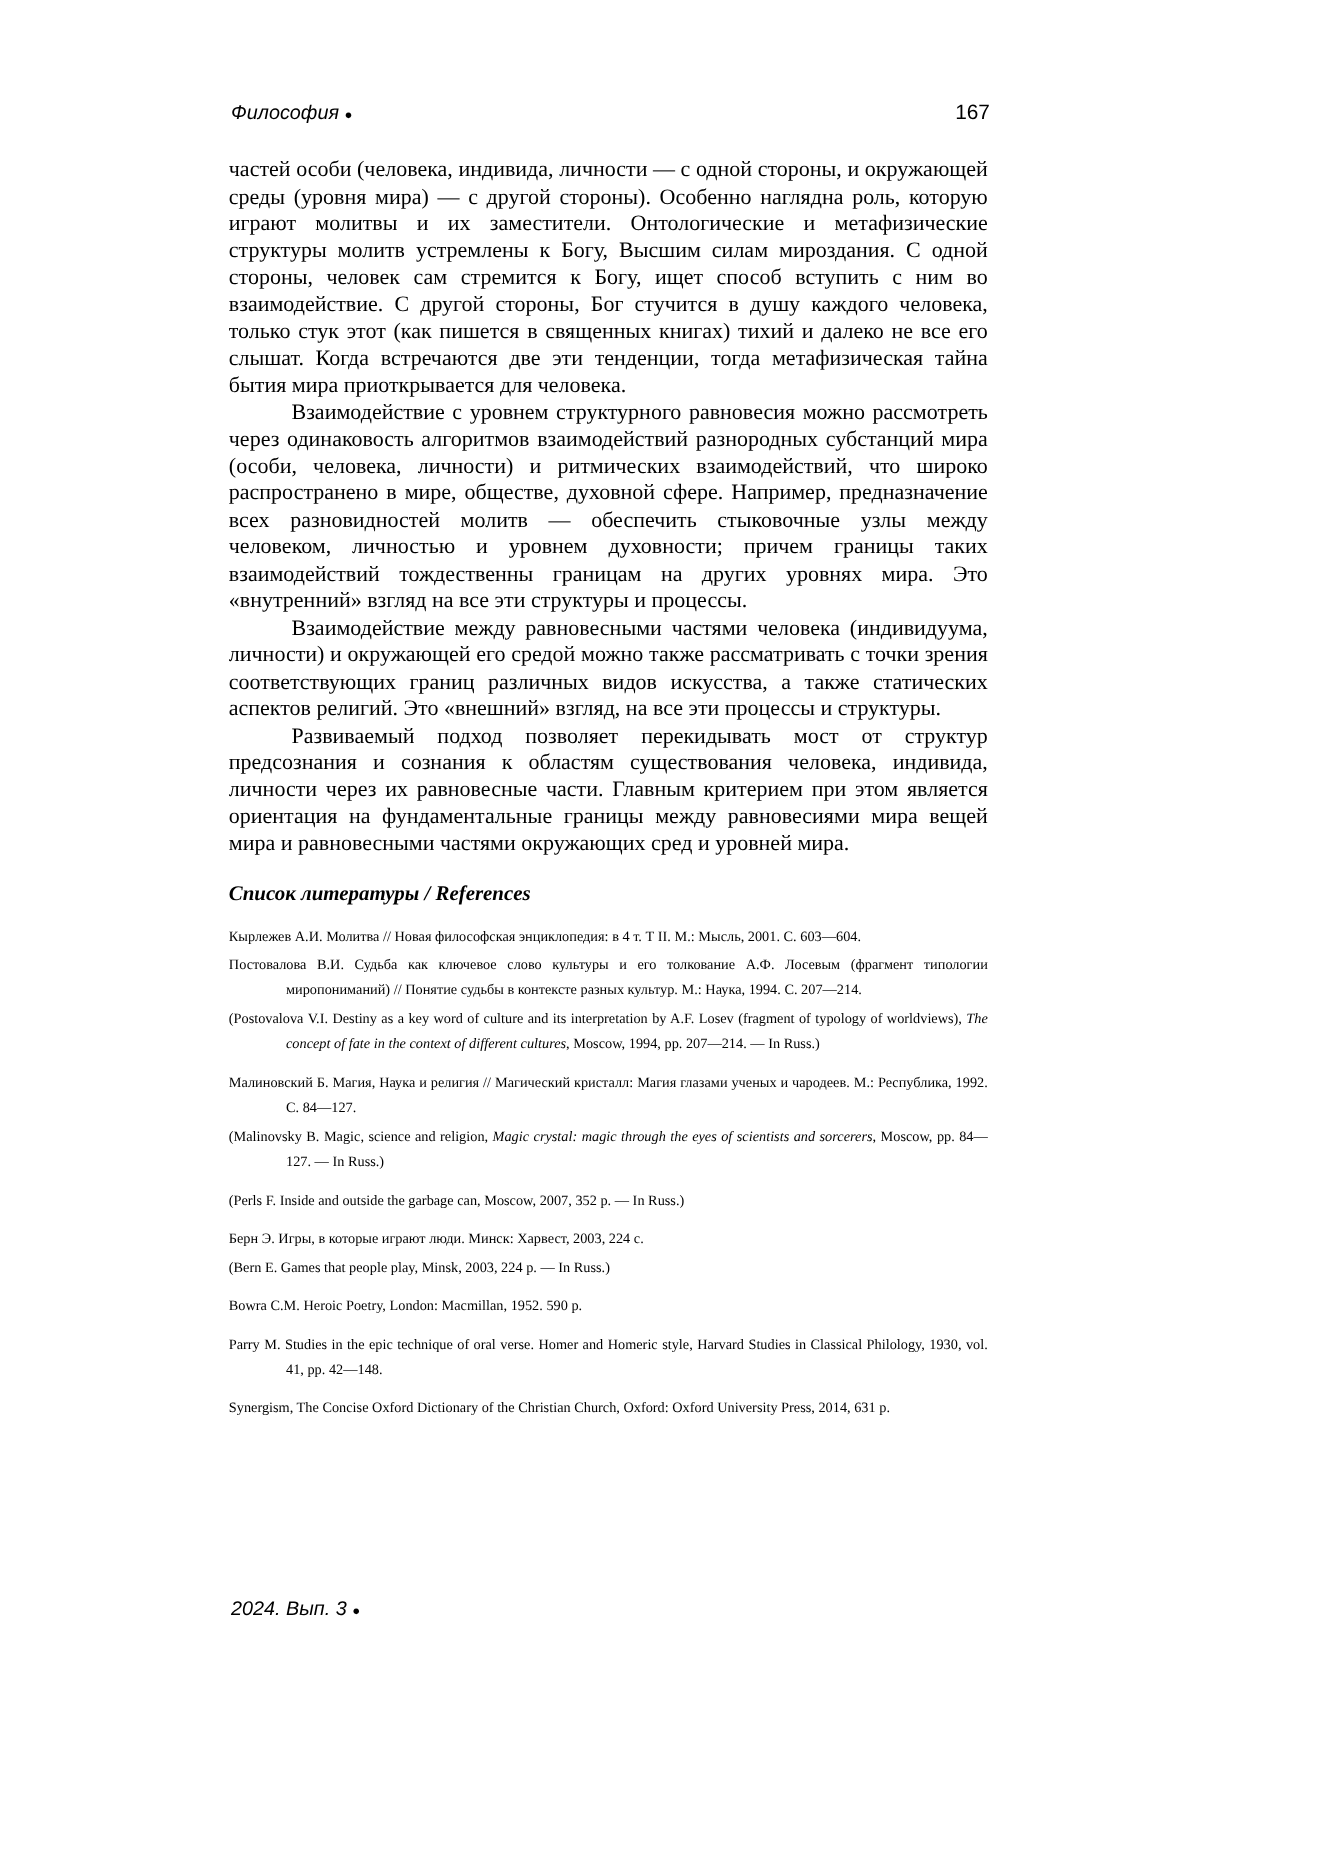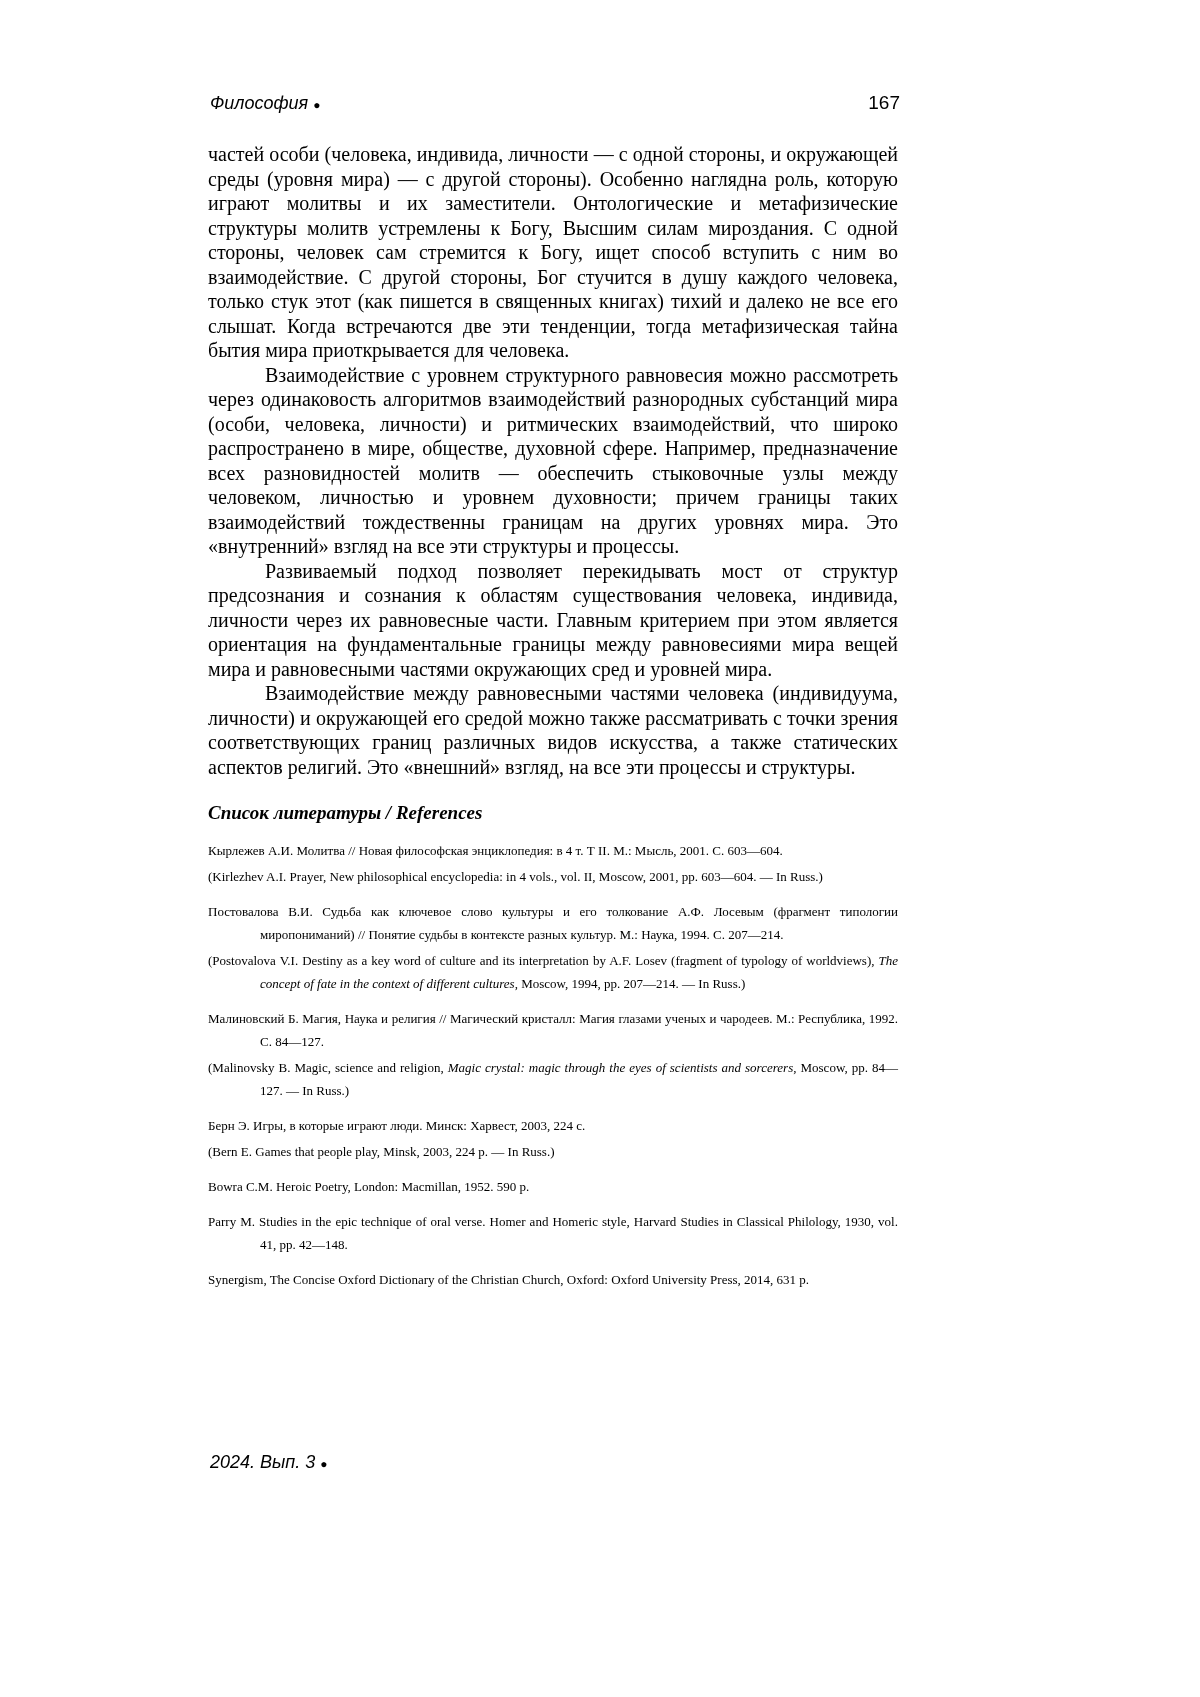--- a/index.html
+++ b/index.html
@@ -76,33 +76,33 @@
       <span class="journal-name">Философия</span>
       <span class="bullet-glyph">●</span>
     </span>
     <span class="page-number">167</span>
   </div>
 
   <div class="content">
     <div id="paragraphs">
         <p class="body-paragraph">частей особи (человека, индивида, личности — с одной стороны, и окружающей среды (уровня мира) — с другой стороны). Особенно наглядна роль, которую играют молитвы и их заместители. Онтологические и метафизические структуры молитв устремлены к Богу, Высшим силам мироздания. С одной стороны, человек сам стремится к Богу, ищет способ вступить с ним во взаимодействие. С другой стороны, Бог стучится в душу каждого человека, только стук этот (как пишется в священных книгах) тихий и далеко не все его слышат. Когда встречаются две эти тенденции, тогда метафизическая тайна бытия мира приоткрывается для человека.</p>
         <p class="body-paragraph">Взаимодействие с уровнем структурного равновесия можно рассмотреть через одинаковость алгоритмов взаимодействий разнородных субстанций мира (особи, человека, личности) и ритмических взаимодействий, что широко распространено в мире, обществе, духовной сфере. Например, предназначение всех разновидностей молитв — обеспечить стыковочные узлы между человеком, личностью и уровнем духовности; причем границы таких взаимодействий тождественны границам на других уровнях мира. Это «внутренний» взгляд на все эти структуры и процессы.</p>
+        <p class="body-paragraph">Взаимодействие между равновесными частями человека (индивидуума, личности) и окружающей его средой можно также рассматривать с точки зрения соответствующих границ различных видов искусства, а также статических аспектов религий. Это «внешний» взгляд, на все эти процессы и структуры.</p>
         <p class="body-paragraph">Развиваемый подход позволяет перекидывать мост от структур предсознания и сознания к областям существования человека, индивида, личности через их равновесные части. Главным критерием при этом является ориентация на фундаментальные границы между равновесиями мира вещей мира и равновесными частями окружающих сред и уровней мира.</p>
-        <p class="body-paragraph">Взаимодействие между равновесными частями человека (индивидуума, личности) и окружающей его средой можно также рассматривать с точки зрения соответствующих границ различных видов искусства, а также статических аспектов религий. Это «внешний» взгляд, на все эти процессы и структуры.</p>
       </div>
 
     <h2 class="refs-heading">Список литературы / References</h2>
 
     <div id="references">
         <p class="ref-item"><span>Кырлежев А.И. Молитва // Новая философская энциклопедия: в 4 т. Т II. М.: Мысль, 2001. С. 603—604.</span></p>
-        <p class="ref-item gap-after"><span>(Kirlezhev A.I. Prayer, New philosophical encyclopedia: in 4 vols., vol. II, Moscow, 2001, pp. 603—604. — In Russ.)</span></p>
         <p class="ref-item"><span>Постовалова В.И. Судьба как ключевое слово культуры и его толкование А.Ф. Лосевым (фрагмент типологии миропониманий) // Понятие судьбы в контексте разных культур. М.: Наука, 1994. С. 207—214.</span></p>
         <p class="ref-item gap-after"><span>(Postovalova V.I. Destiny as a key word of culture and its interpretation by A.F. Losev (fragment of typology of worldviews), </span><span class="italic">The concept of fate in the context of different cultures</span><span>, Moscow, 1994, pp. 207—214. — In Russ.)</span></p>
         <p class="ref-item"><span>Малиновский Б. Магия, Наука и религия // Магический кристалл: Магия глазами ученых и чародеев. М.: Республика, 1992. С. 84—127.</span></p>
         <p class="ref-item gap-after"><span>(Malinovsky B. Magic, science and religion, </span><span class="italic">Magic crystal: magic through the eyes of scientists and sorcerers</span><span>, Moscow, pp. 84—127. — In Russ.)</span></p>
+        <p class="ref-item gap-after"><span>(Perls F. Inside and outside the garbage can, Moscow, 2007, 352 p. — In Russ.)</span></p>
         <p class="ref-item"><span>Берн Э. Игры, в которые играют люди. Минск: Харвест, 2003, 224 с.</span></p>
         <p class="ref-item gap-after"><span>(Bern E. Games that people play, Minsk, 2003, 224 p. — In Russ.)</span></p>
         <p class="ref-item gap-after"><span>Bowra C.M. Heroic Poetry, London: Macmillan, 1952. 590 p.</span></p>
         <p class="ref-item gap-after"><span>Parry M. Studies in the epic technique of oral verse. Homer and Homeric style, Harvard Studies in Classical Philology, 1930, vol. 41, pp. 42—148.</span></p>
         <p class="ref-item"><span>Synergism, The Concise Oxford Dictionary of the Christian Church, Oxford: Oxford University Press, 2014, 631 p.</span></p>
       </div>
   </div>
 
   <div class="page-footer">
     <span>2024. Вып. 3</span>

